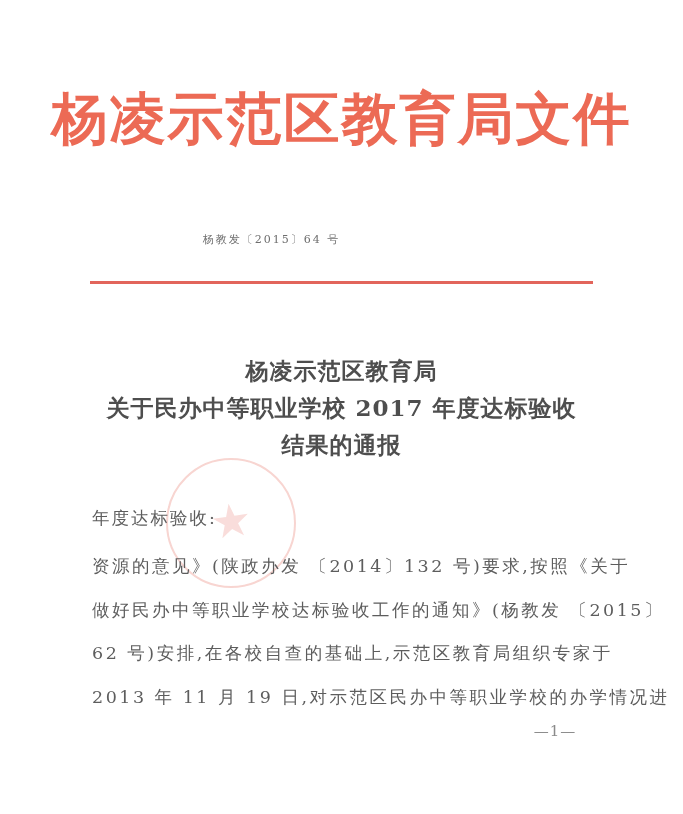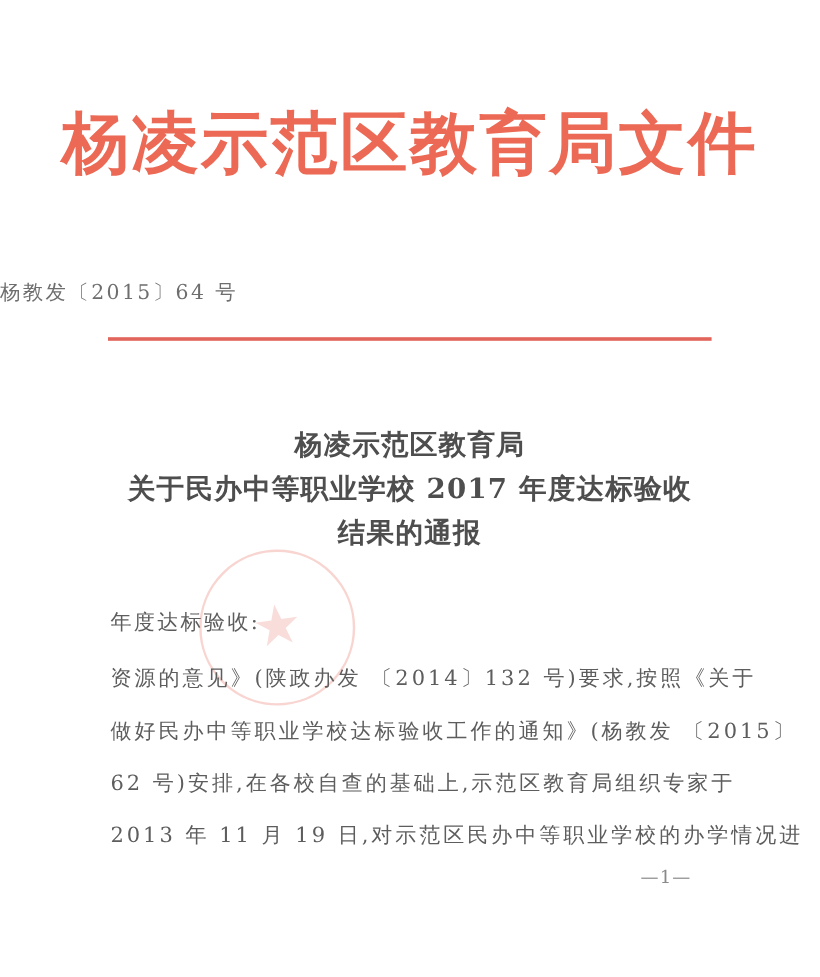--- a/index.html
+++ b/index.html
@@ -35,21 +35,22 @@
     font-weight: bold;
     letter-spacing: 2px;
     color: var(--header-red);
     white-space: nowrap;
   }
   .doc-number {
     position: absolute;
     top: 232px;
     left: 0;
     width: 543px;
-    font-size: 17px;
+    text-align: center;
+    font-size: 11px;
     letter-spacing: 2px;
     color: var(--muted-text);
   }
   .red-divider {
     position: absolute;
     top: 281px;
     left: 90px;
     width: 503px;
     height: 3px;
     background: var(--divider-red);

